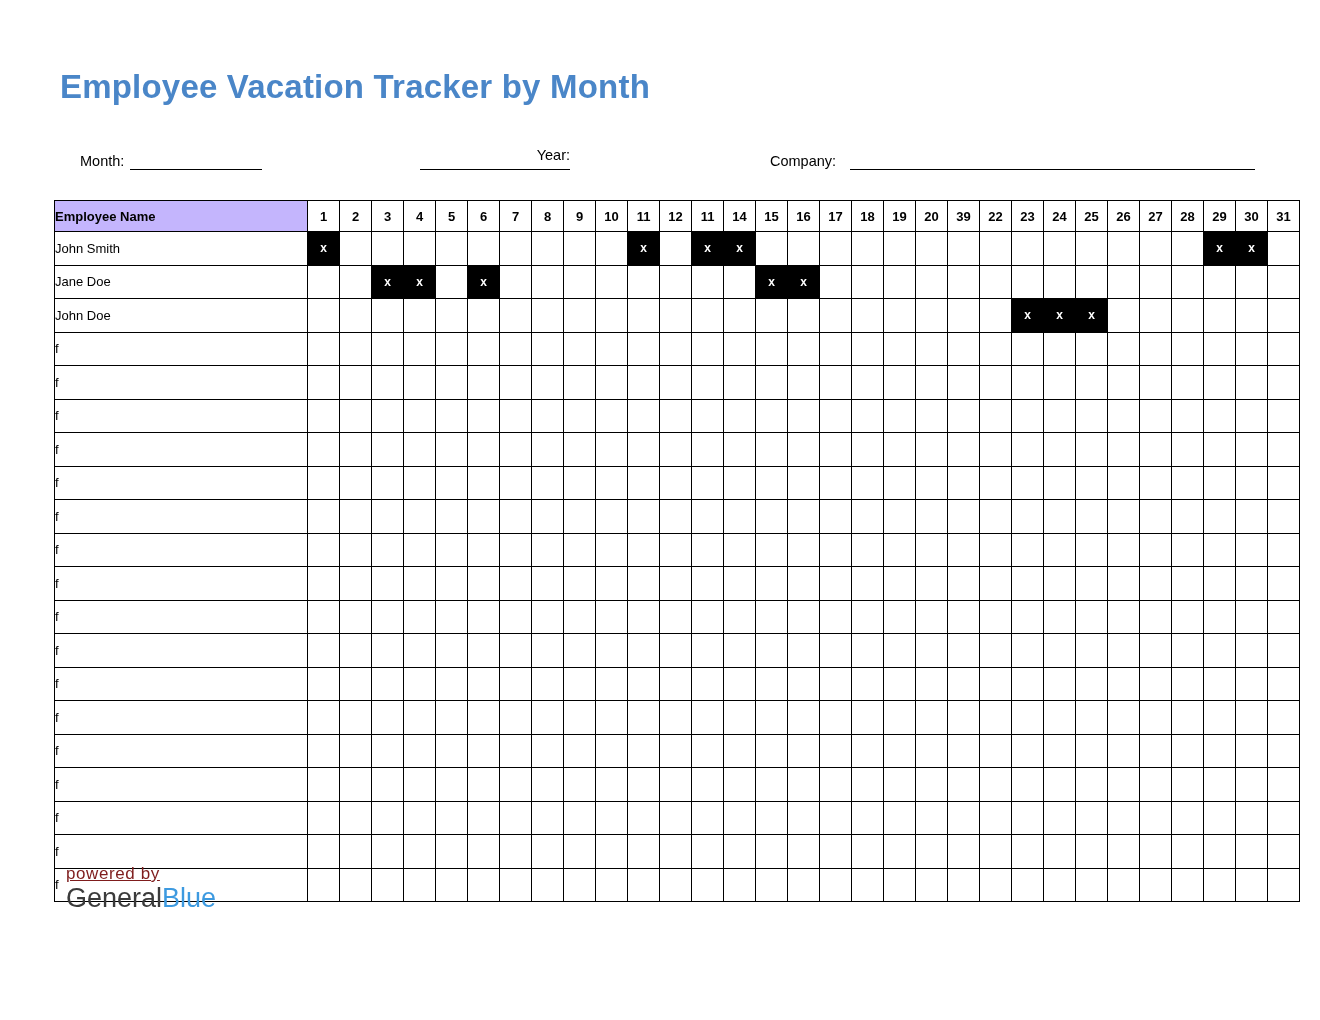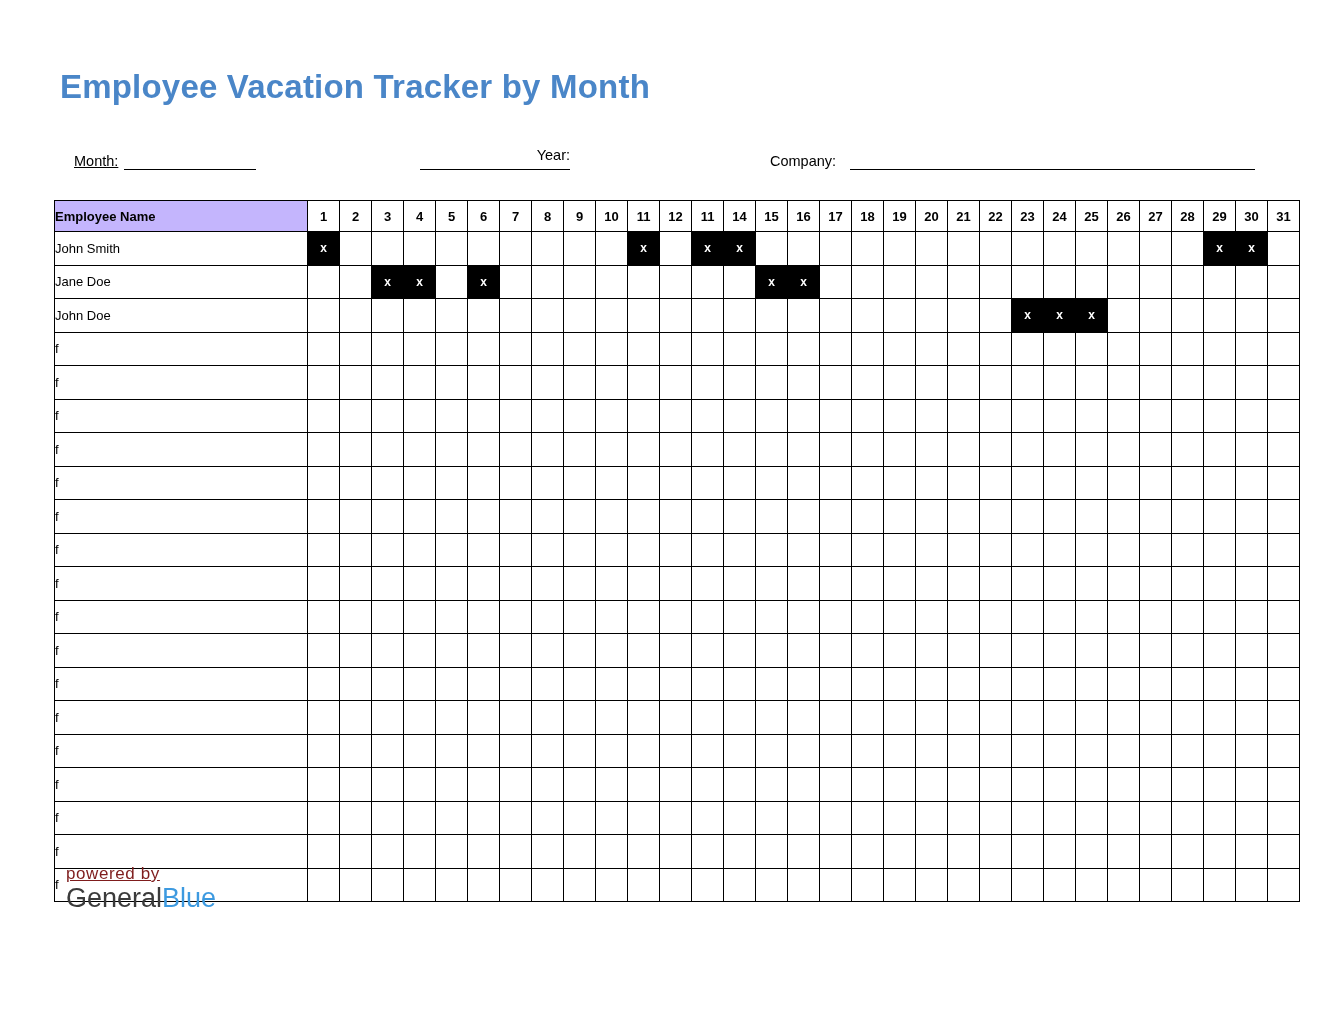--- a/index.html
+++ b/index.html
@@ -49,21 +49,21 @@
     font-size: 14.5px;
     color: #000;
     white-space: nowrap;
     line-height: 18px;
   }
   .field .line {
     border-bottom: 1.2px solid #000;
     height: 18px;
     margin-left: 6px;
   }
-  #field-month { left: 14px; text-decoration: underline; }
+  #field-month { left: 20px; }
   #field-month .line { width: 132px; }
   #field-year { left: 354px; flex-direction: column; }
   #field-year .line { width: 150px; }
   #field-company { left: 710px; gap: 8px; }
   #field-company .line { width: 405px; }
 
   
   .tbl-wrap {
     position: absolute;
     left: 54px;
@@ -179,21 +179,21 @@
             <th class="day-head">11</th>
             <th class="day-head">12</th>
             <th class="day-head">11</th>
             <th class="day-head">14</th>
             <th class="day-head">15</th>
             <th class="day-head">16</th>
             <th class="day-head">17</th>
             <th class="day-head">18</th>
             <th class="day-head">19</th>
             <th class="day-head">20</th>
-            <th class="day-head">21</th>
+            <th class="day-head">39</th>
             <th class="day-head">22</th>
             <th class="day-head">23</th>
             <th class="day-head">24</th>
             <th class="day-head">25</th>
             <th class="day-head">26</th>
             <th class="day-head">27</th>
             <th class="day-head">28</th>
             <th class="day-head">29</th>
             <th class="day-head">30</th>
             <th class="day-head">31</th>

